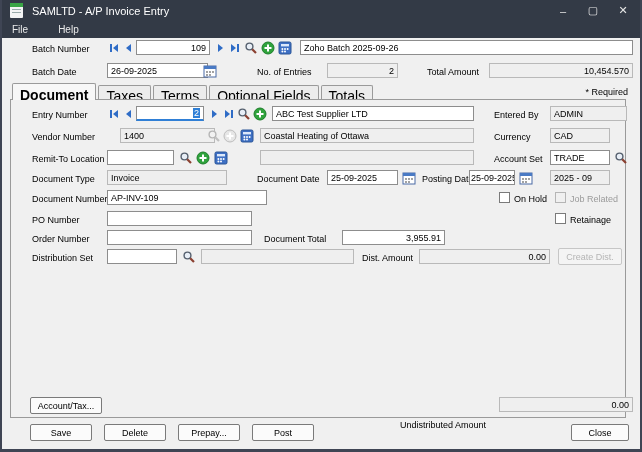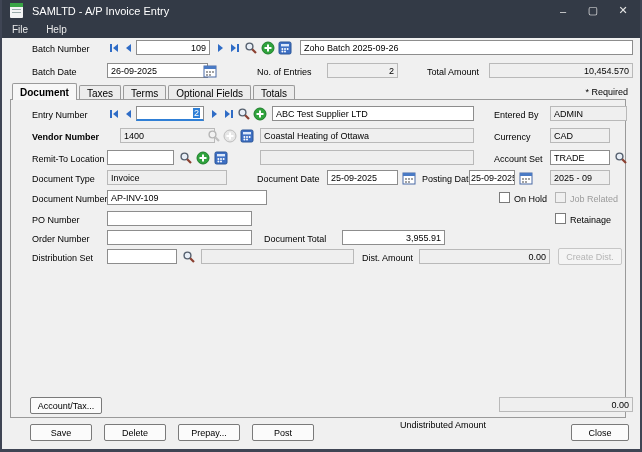--- a/index.html
+++ b/index.html
@@ -7,41 +7,41 @@
   #win {
     position:relative; width:642px; height:452px;
     font-family:"Liberation Sans", sans-serif;
     background:#f0f0f0;
     border-left:2px solid #3f4554; border-right:2px solid #3f4554; border-bottom:3px solid #3f4554;
     overflow:hidden;
   }
   
   #titlebar { position:absolute; left:0; top:0; width:100%; height:21px; background:var(--titlebar,#333a46); display:flex; align-items:center; }
   #titlebar .title { color:#fff; font-size:11px; margin-left:9px; }
-  #menubar { position:absolute; left:0; top:21px; width:100%; height:17px; background:var(--titlebar,#333a46); display:flex; align-items:center; gap:18px; padding-left:10px; }
+  #menubar { position:absolute; left:0; top:21px; width:100%; height:17px; background:var(--titlebar,#333a46); display:flex; align-items:center; gap:30px; padding-left:10px; }
   #menubar .mi { color:#eaeaea; font-size:10px; }
   .winctl { position:absolute; top:0; height:21px; width:30px; color:#e6e6e6; font-size:11px; display:flex; align-items:center; justify-content:center; }
   .docicon { width:13px; height:15px; margin-left:8px; background:#f4f4f4; border-radius:1px; position:relative; }
   .docicon:before { content:""; position:absolute; left:0; top:0; width:100%; height:4px; background:#3aa546; }
   .docicon:after { content:""; position:absolute; left:2px; top:6px; width:9px; height:1px; background:#9aa; box-shadow:0 3px 0 #9aa; }
 
   .lbl { position:absolute; font-size:9px; color:#000; white-space:nowrap; }
   .lbl.dis { color:#9b9b9b; }
   .txt { position:absolute; height:15px; background:#fff; border:1px solid #8d8d8d; font-size:9px; display:flex; align-items:center; padding:0 3px; white-space:nowrap; overflow:hidden; }
   .ro  { position:absolute; height:15px; background:#efefef; border:1px solid #b9b9b9; font-size:9px; display:flex; align-items:center; padding:0 3px; white-space:nowrap; overflow:hidden; }
   .num { justify-content:flex-end; }
   .focusbox { border-bottom:2px solid #2f7fd6; }
   .sel { background:#2f7fd6; color:#fff; padding:0 1px; }
 
   .icon { position:absolute; width:15px; height:15px; display:flex; align-items:center; justify-content:center; }
   .icon svg { display:block; }
 
   
   #tabs { position:absolute; left:10px; top:84px; height:16px; display:flex; align-items:flex-end; }
-  .tab { border:1px solid #9a9a9a; border-bottom:none; background:#ececec; font-size:10px; padding:2px 7px 2px 7px; margin-right:2px; border-radius:2px 2px 0 0; height:15px; }
+  .tab { border:1px solid #9a9a9a; border-bottom:none; background:#ececec; font-size:14px; padding:2px 7px 2px 7px; margin-right:2px; border-radius:2px 2px 0 0; height:15px; }
   .tab.active { background:#f7f7f7; height:17px; position:relative; z-index:3; font-weight:bold; padding-top:3px; }
   #tabpage { position:absolute; left:8px; top:99px; width:616px; height:319px; border:1px solid #9a9a9a; background:#f0f0f0; z-index:1; }
 
   
   #grid { position:absolute; left:25px; top:267px; width:590px; height:121px; border:1px solid #808080; background:#fff; font-size:9px; }
   .grow { display:flex; height:15px; }
   .gcell { height:15px; border-right:1px solid #e0e0e0; padding:0 3px; display:flex; align-items:center; white-space:nowrap; overflow:hidden; }
   .ghead { background:#f4f4f4; border-bottom:1px solid #a5a5a5; }
   .ghead .gcell { border-right:1px solid #c9c9c9; color:#222; }
   .gsel  { background:var(--rowsel,#c8cbf0); }
@@ -187,21 +187,21 @@
     <svg width="14" height="14" viewBox="0 0 14 14">
         <circle cx="7" cy="7" r="6" fill="#2fa33c" stroke="#1d7d2a"></circle>
         <rect x="6" y="3.5" width="2" height="7" fill="#fff"></rect>
         <rect x="3.5" y="6" width="7" height="2" fill="#fff"></rect>
       </svg>
     </span>
   <div class="txt" style="left:270px;top:106px;width:202px;z-index:2;">ABC Test Supplier LTD</div>
   <span class="lbl" style="left:492px;top:110px;z-index:2;">Entered By</span>
   <div class="ro" style="left:548px;top:106px;width:77px;z-index:2;">ADMIN</div>
 
-  <span class="lbl" style="left:30px;top:132px;z-index:2;font-weight:bold;">Vendor Number</span>
+  <span class="lbl" style="left:30px;top:132px;z-index:2;">Vendor Number</span>
   <div class="ro" style="left:118px;top:128px;width:95px;z-index:2;">1400</div>
   <span class="icon" style="left:204px;top:128px;z-index:2;">
     <svg width="14" height="14" viewBox="0 0 14 14">
         <circle cx="5.5" cy="5.5" r="3.4" fill="#f2f2f2" stroke="#b5b5b5" stroke-width="1.4"></circle>
         <line x1="8.2" y1="8.2" x2="12" y2="12" stroke="#c0c0c0" stroke-width="2.2"></line>
       </svg>
     </span>
   <span class="icon" style="left:220px;top:128px;z-index:2;">
     <svg width="14" height="14" viewBox="0 0 14 14">
         <circle cx="7" cy="7" r="6" fill="#e6e6e6" stroke="#bdbdbd"></circle>

